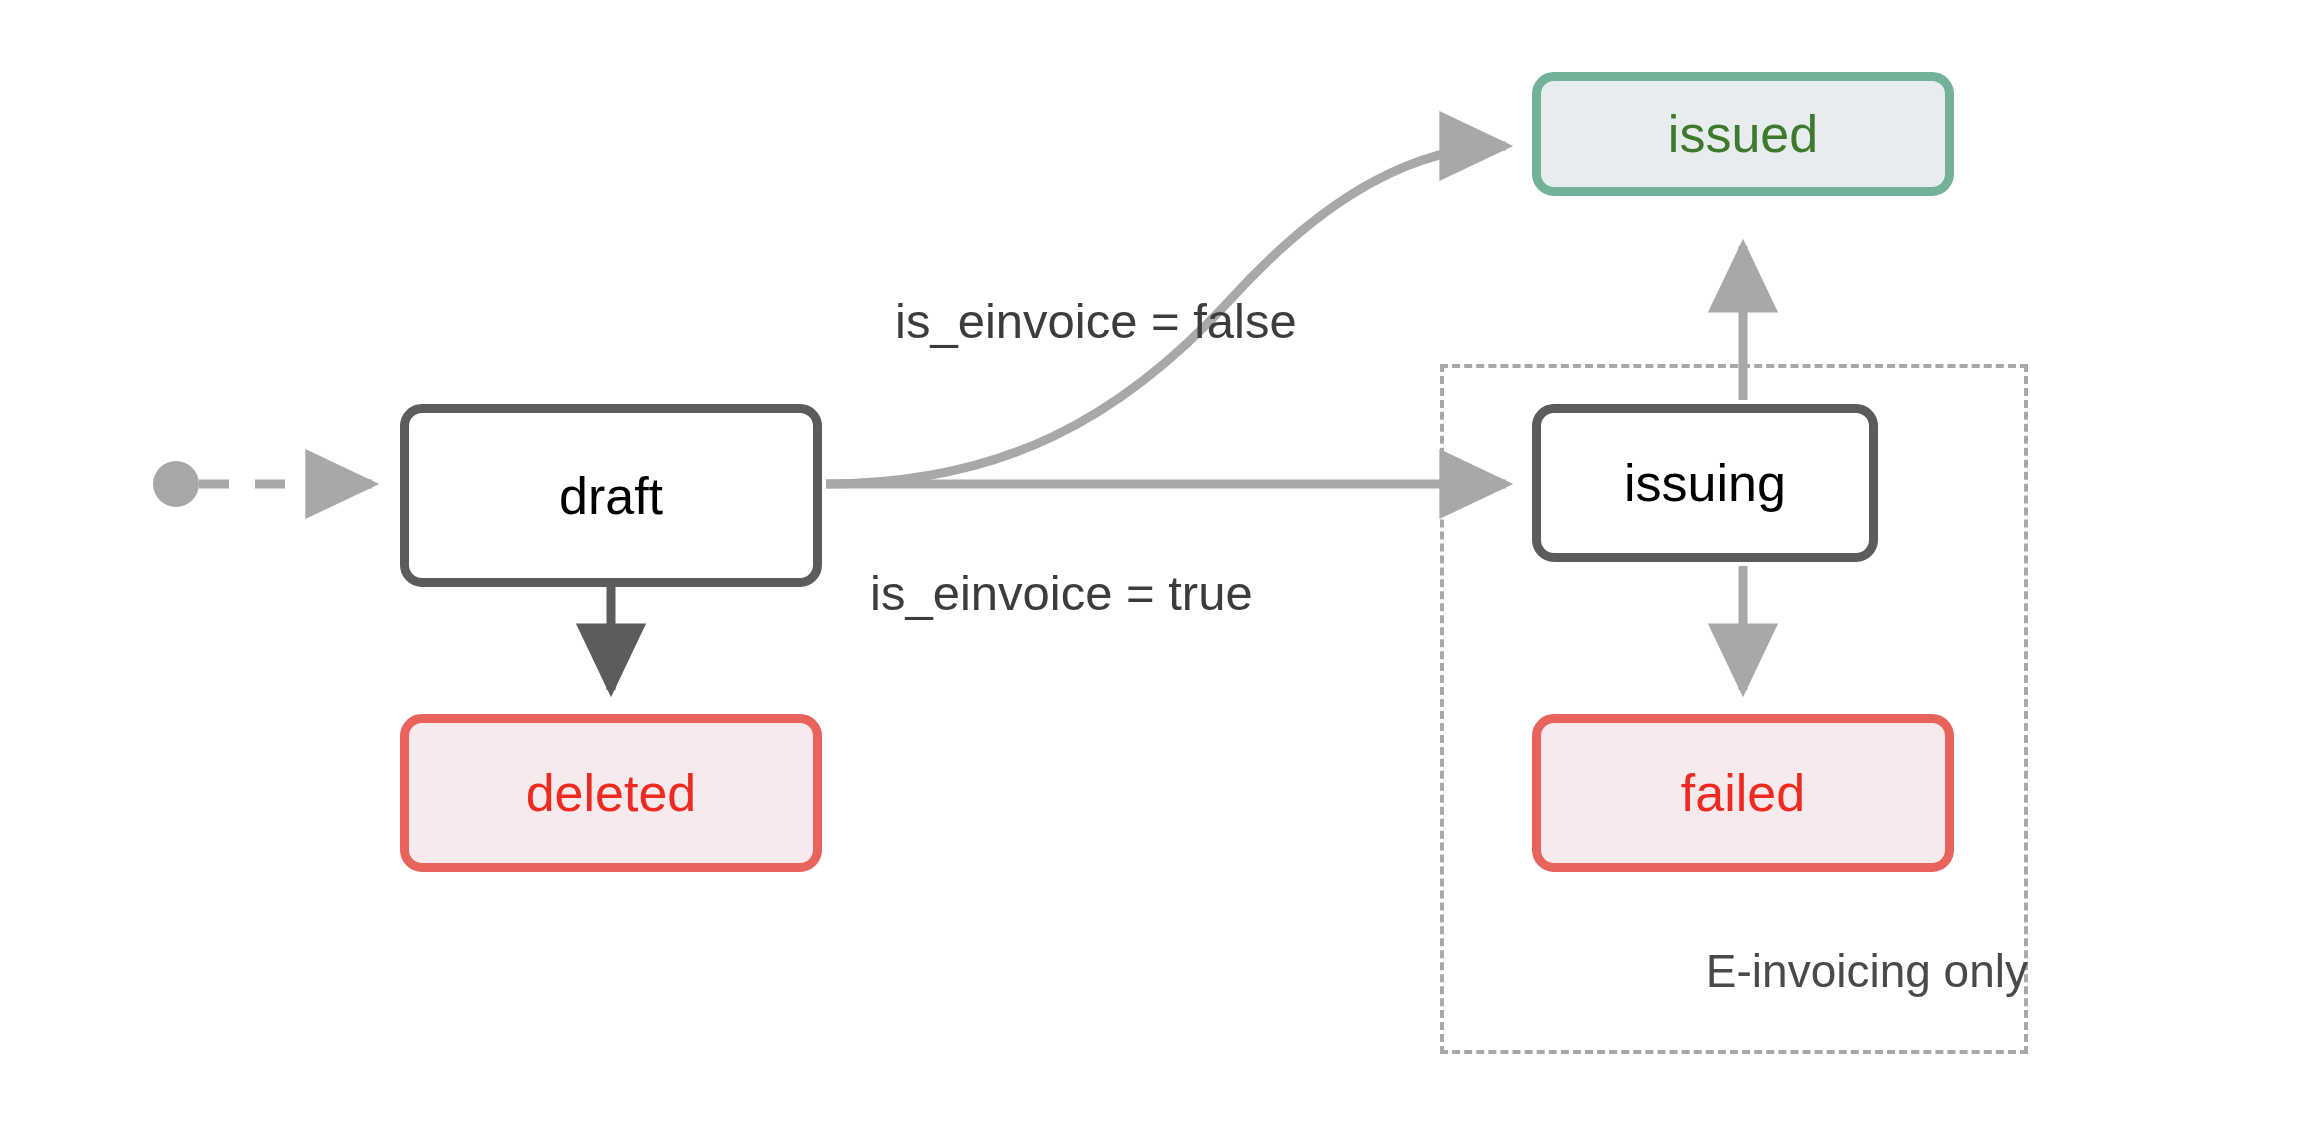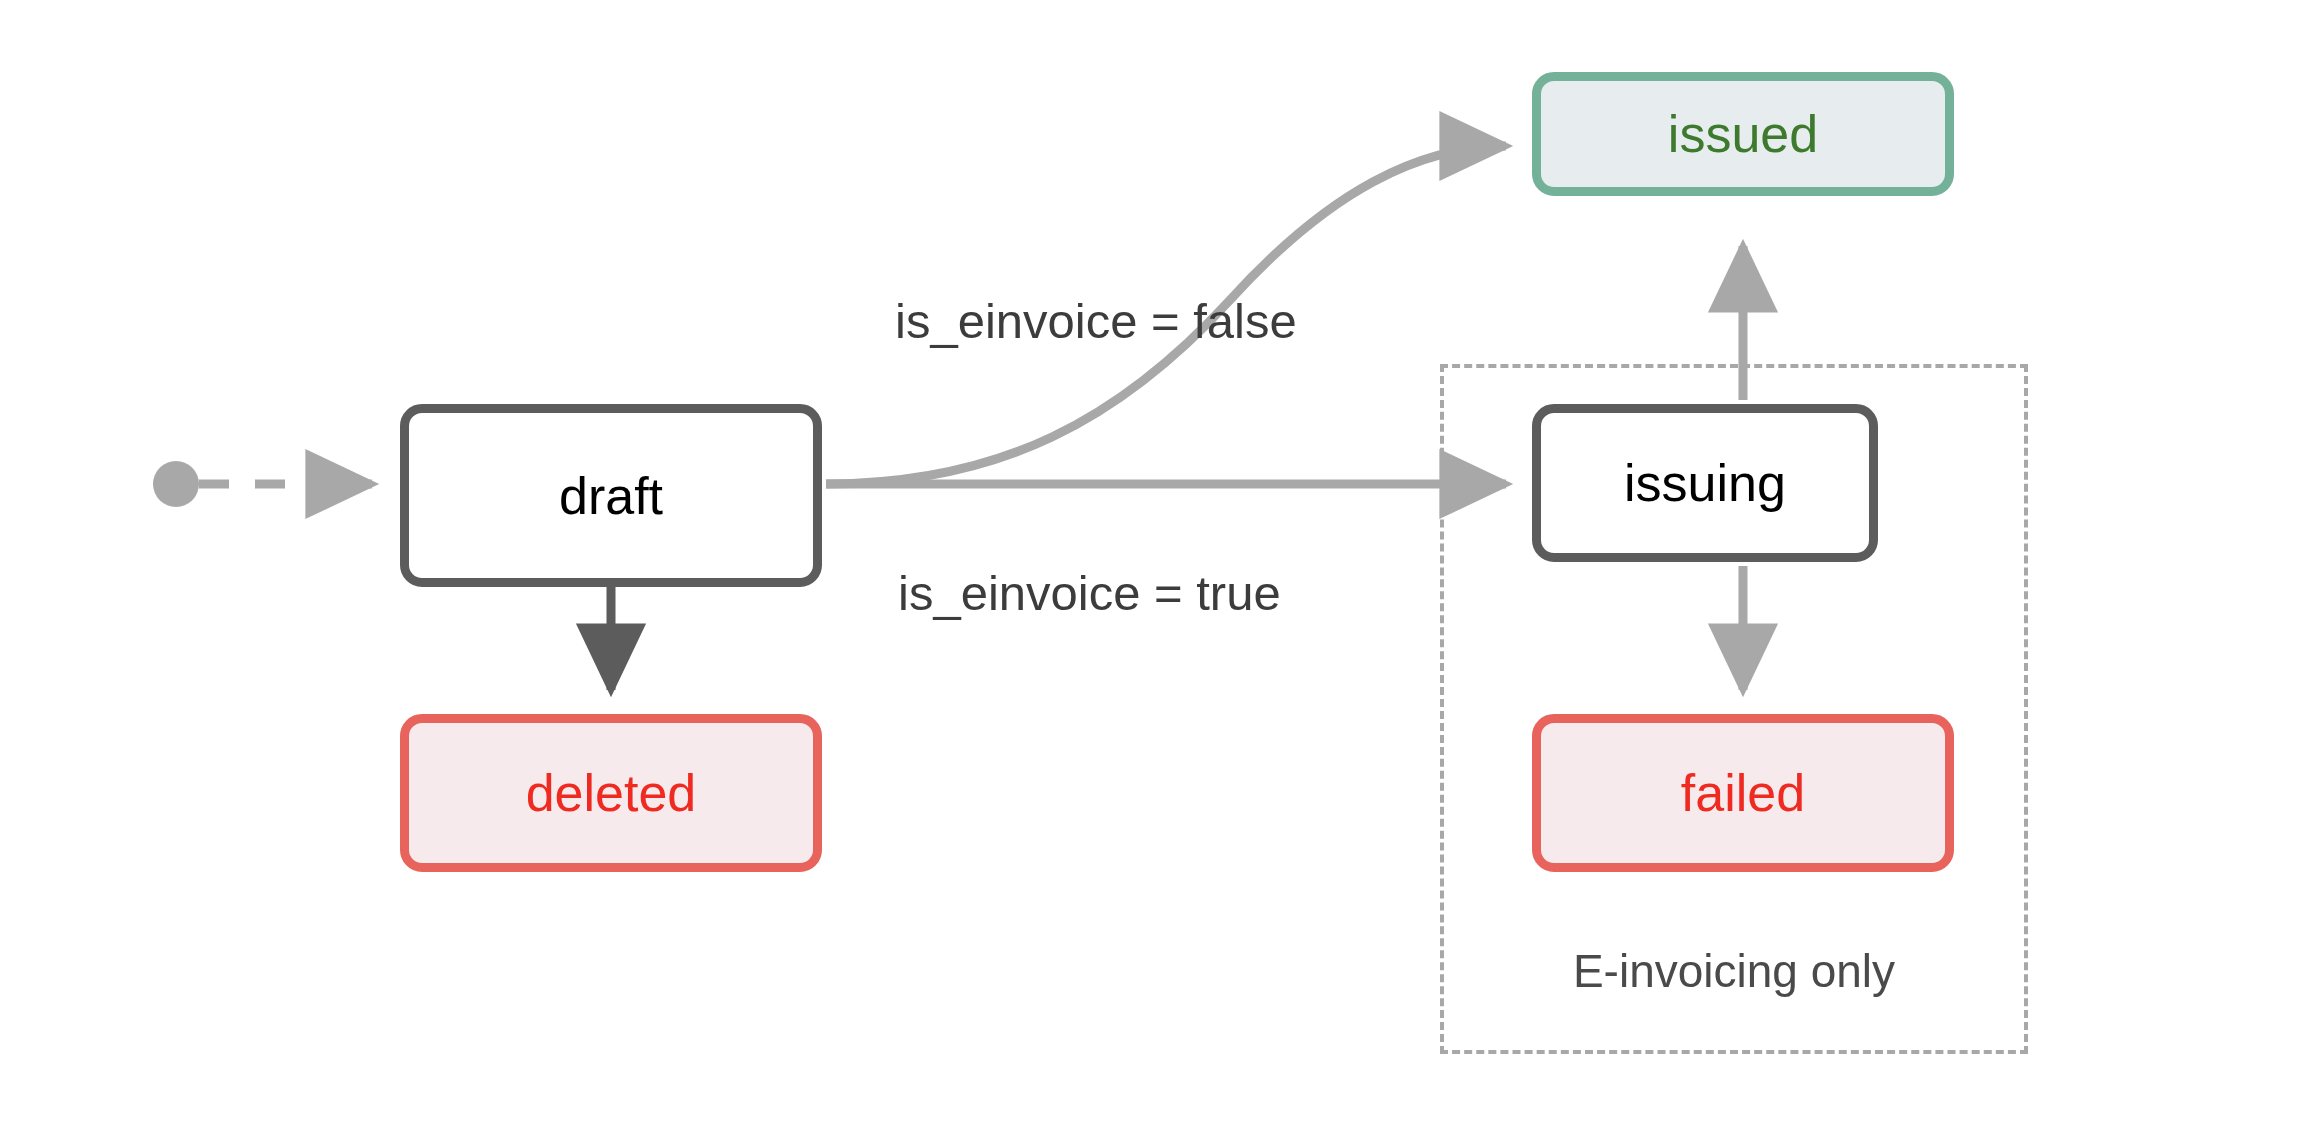--- a/index.html
+++ b/index.html
@@ -75,21 +75,21 @@
     border: 4px dashed #a8a8a8;
     background: transparent;
   }
 </style>
 </head>
 <body>
 
 <div id="diagram-root">
 
   <div class="group-box" style="left:1440px; top:364px; width:588px; height:690px;"></div>
-  <div class="group-label" style="left:1440px; top:948px; width:588px;">E-invoicing only</div>
+  <div class="group-label" style="left:1440px; top:948px; width:588px;text-align:right;">E-invoicing only</div>
 
   <svg class="layer" viewBox="0 0 2314 1132" preserveAspectRatio="none">
     <defs>
       <marker id="arrow-light" markerWidth="9" markerHeight="9" refX="7.4" refY="4.5" orient="auto" markerUnits="strokeWidth">
         <path d="M0,0.6 L8.2,4.5 L0,8.4 z" fill="#a8a8a8"></path>
       </marker>
       <marker id="arrow-dark" markerWidth="9" markerHeight="9" refX="7.4" refY="4.5" orient="auto" markerUnits="strokeWidth">
         <path d="M0,0.6 L8.2,4.5 L0,8.4 z" fill="#5c5c5c"></path>
       </marker>
     </defs>
@@ -103,21 +103,21 @@
     <line x1="826" y1="484" x2="1506" y2="484" stroke="#a8a8a8" stroke-width="9" marker-end="url(#arrow-light)"></line>
 
     <line x1="611" y1="566" x2="611" y2="690" stroke="#5c5c5c" stroke-width="9" marker-end="url(#arrow-dark)"></line>
 
     <line x1="1743" y1="400" x2="1743" y2="246" stroke="#a8a8a8" stroke-width="9" marker-end="url(#arrow-light)"></line>
 
     <line x1="1743" y1="566" x2="1743" y2="690" stroke="#a8a8a8" stroke-width="9" marker-end="url(#arrow-light)"></line>
   </svg>
 
   <div class="edge-label" style="left:895px; top:250px;">is_einvoice = false</div>
-  <div class="edge-label" style="left:898px; top:522px;">is_einvoice = true</div>
+  <div class="edge-label" style="left:870px; top:522px;">is_einvoice = true</div>
 
   <div class="node node-draft" style="left:400px; top:404px; width:422px; height:183px;">
     <span>draft</span>
   </div>
 
   <div class="node node-issued" style="left:1532px; top:72px; width:422px; height:124px;">
     <span>issued</span>
   </div>
 
   <div class="node node-issuing" style="left:1532px; top:404px; width:346px; height:158px;">

